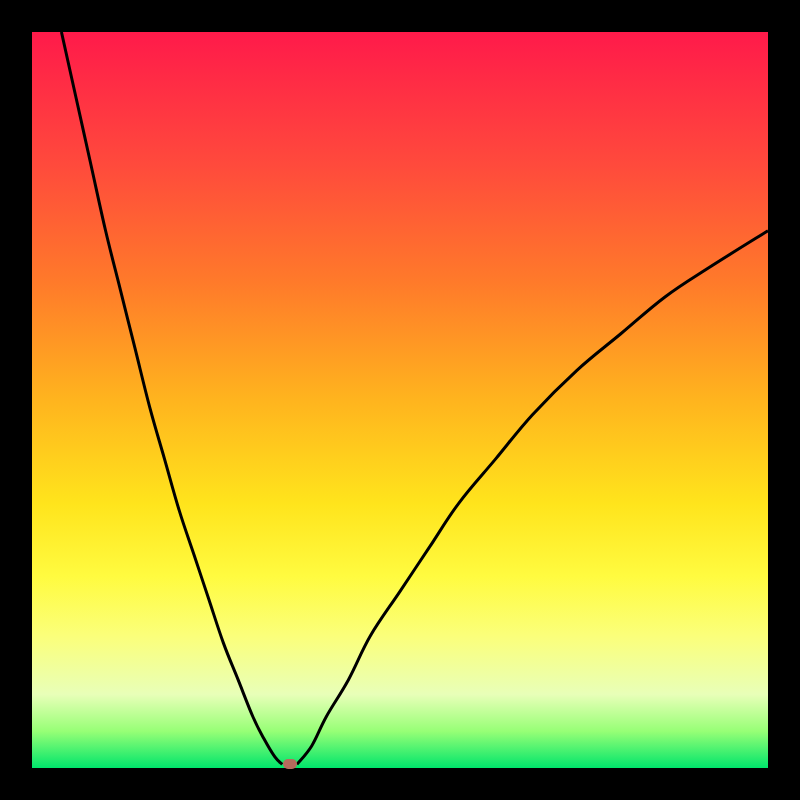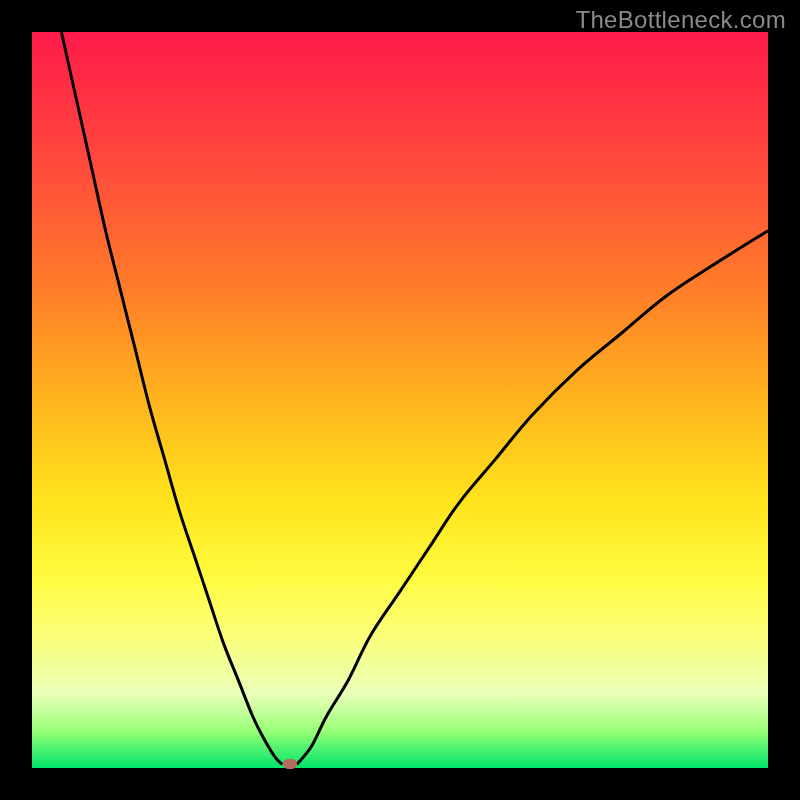--- a/index.html
+++ b/index.html
@@ -59,21 +59,20 @@
     width: 14px;
     height: 10px;
     border-radius: 5px;
     transform: translate(-50%, -50%);
   }
 </style>
 </head>
 <body>
 
 <div class="frame">
-  <div class="watermark">TheBottleneck.com</div>
   <div class="plot">
     <svg class="curve" viewBox="0 0 736 736" preserveAspectRatio="none">
       <path id="curve-left" fill="none" stroke-width="3" d="M 29.44,0 C 32.0896,11.923200000000001 38.8608,42.393600000000006 44.16,66.24000000000001 C 49.459199999999996,90.08640000000001 53.5808,108.63360000000002 58.88,132.48000000000002 C 64.17920000000001,156.32640000000004 68.30080000000001,176.19840000000005 73.60000000000001,198.72000000000003 C 78.89920000000001,221.2416 83.0208,236.40319999999997 88.32,257.59999999999997 C 93.61919999999999,278.79679999999996 97.74080000000001,295.2832 103.04,316.48 C 108.3392,337.6768 112.4608,355.488 117.76,375.36 C 123.0592,395.232 127.18079999999999,408.3328 132.48,426.88 C 137.7792,445.42719999999997 141.9008,461.17760000000004 147.20000000000002,478.40000000000003 C 152.49920000000003,495.6224 156.6208,506.66239999999993 161.92,522.56 C 167.21919999999997,538.4576 171.34079999999997,550.8224 176.64,566.72 C 181.9392,582.6176 186.0608,596.3072 191.36,610.88 C 196.65920000000003,625.4528 200.78080000000003,634.432 206.08,647.6800000000001 C 211.3792,660.9280000000001 216.1632,673.8816 220.79999999999998,684.48 C 225.43679999999998,695.0784 227.8656,699.2736 231.84,706.56 C 235.8144,713.8463999999999 239.568,720.3232 242.88000000000002,724.96 C 246.19200000000004,729.5968 248.9152,730.9952000000001 250.24,732.32" stroke="#000000"></path>
       <path id="curve-right" fill="none" stroke-width="3" d="M 264.96,732.32 C 267.6096,729.008 274.3808,722.5312 279.68,713.92 C 284.9792,705.3087999999999 287.776,696.4032 294.40000000000003,684.48 C 301.02400000000006,672.5568000000001 308.5312,662.2528000000001 316.48,647.6800000000001 C 324.4288,633.1072 329.2864,619.4176 338.56,603.52 C 347.8336,587.6224 357.4016,575.2576 368,559.36 C 378.5984,543.4624 386.8416000000001,531.0976 397.44000000000005,515.2 C 408.0384,499.30240000000003 414.9568,486.93760000000003 426.88,471.04 C 438.8032,455.1424 450.432,442.7776 463.68,426.88 C 476.928,410.9824 485.90720000000005,398.61760000000004 500.48,382.72 C 515.0528,366.8224 528.7424,353.1327999999999 544.64,338.55999999999995 C 560.5376,323.9872 572.9024000000001,315.00800000000004 588.8000000000001,301.76000000000005 C 604.6976000000001,288.51200000000006 617.0624,276.8832 632.96,264.96 C 648.8576,253.03679999999997 658.5728,247.44319999999996 677.12,235.51999999999998 C 695.6672,223.5968 725.4016,205.34400000000002 736,198.72000000000003" stroke="#000000"></path>
     </svg>
     <div id="marker-dot" class="dot" style="left: 257.6px; top: 732.32px; background: rgb(182, 106, 92);"></div>
   </div>
 </div>
 
 </body></html>

